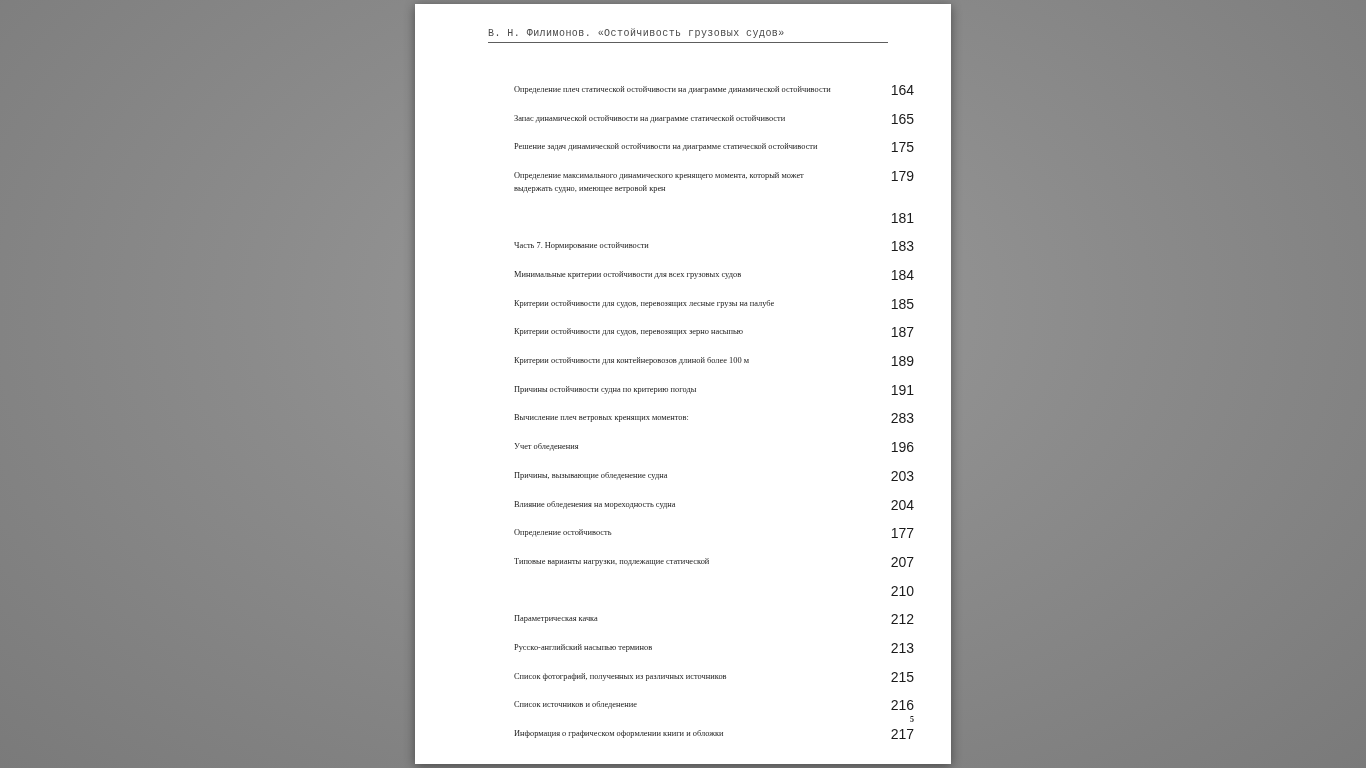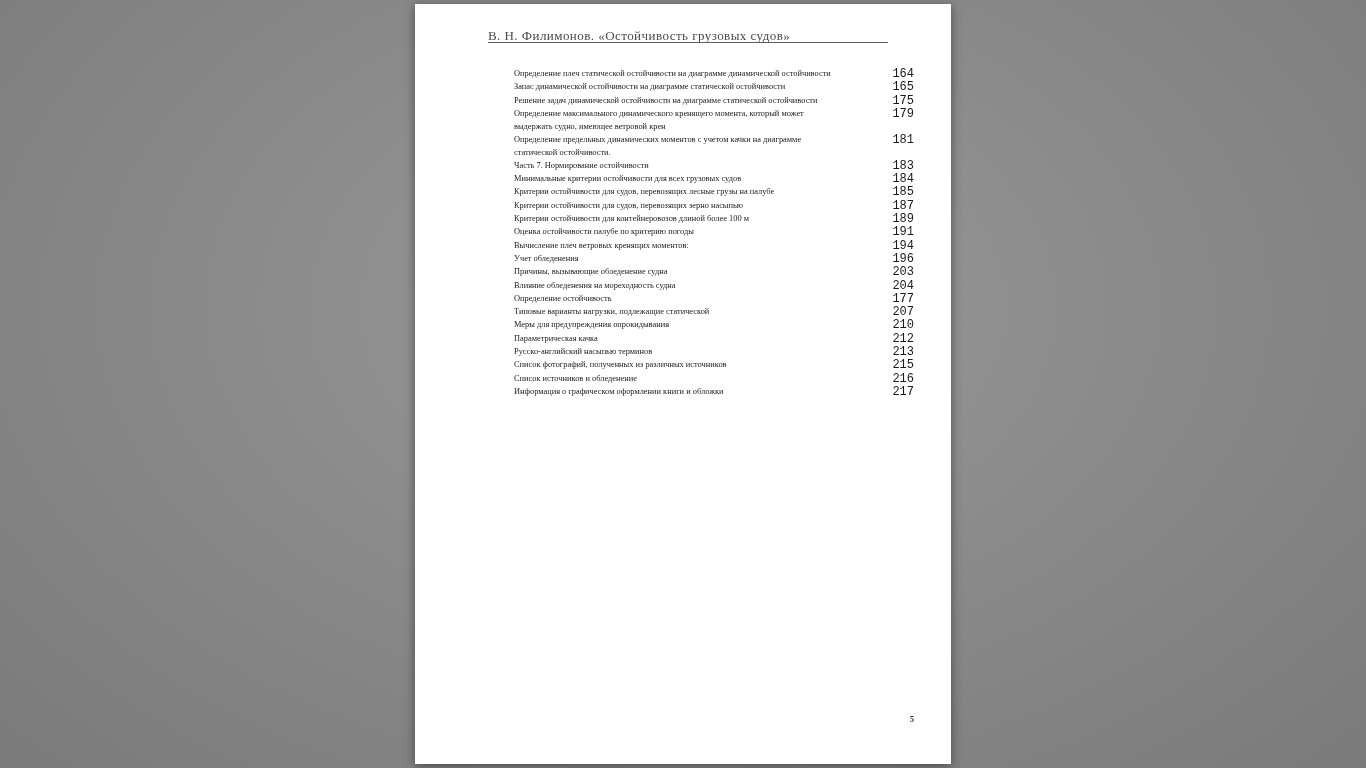--- a/index.html
+++ b/index.html
@@ -32,63 +32,64 @@
   .page-inner {
     position: relative;
     width: 100%;
     height: 100%;
   }
   .running-head {
     position: absolute;
     left: 73px;
     top: 24px;
     width: 400px;
-    font-size: 13px;
+    font-size: 10px;
     letter-spacing: 0.45px;
     color: #4a4a4a;
-    font-family: Liberation Serif, serif;
+    font-family: Liberation Mono, monospace;
   }
   .rule {
     position: absolute;
     left: 73px;
     top: 38px;
     width: 400px;
     height: 1px;
     background: #5d5d5d;
   }
   .toc {
     position: absolute;
     left: 99px;
     top: 64px;
     width: 400px;
   }
   .toc-entry {
     position: relative;
     display: block;
     min-height: 12.7px;
     margin-bottom: 0.6px;
+    margin-top: 16px;
   }
   .toc-title {
     display: block;
     width: 330px;
     font-size: 8.4px;
     line-height: 12.7px;
     color: #1a1a1a;
     font-family: "Liberation Serif", serif;
   }
   .toc-page {
     position: absolute;
     right: 0;
     top: 0;
     width: 30px;
     text-align: right;
-    font-size: 12px;
+    font-size: 14px;
     line-height: 12.7px;
     color: #1a1a1a;
-    font-family: Liberation Mono, monospace;
+    font-family: Liberation Sans, sans-serif;
   }
   .folio {
     position: absolute;
     left: 0;
     top: 711px;
     width: 499px;
     text-align: right;
     font-size: 8px;
     font-weight: bold;
     color: #1a1a1a;
@@ -117,21 +118,20 @@
           </div>
           <div class="toc-entry">
             <span class="toc-title">Решение задач динамической остойчивости на диаграмме статической остойчивости</span>
             <span class="toc-page">175</span>
           </div>
           <div class="toc-entry">
             <span class="toc-title">Определение максимального динамического кренящего момента, который может выдержать судно, имеющее ветровой крен</span>
             <span class="toc-page">179</span>
           </div>
           <div class="toc-entry">
-            <span class="toc-title">Определение предельных динамических моментов с учетом качки на диаграмме статической остойчивости.</span>
             <span class="toc-page">181</span>
           </div>
           <div class="toc-entry">
             <span class="toc-title">Часть 7. Нормирование остойчивости</span>
             <span class="toc-page">183</span>
           </div>
           <div class="toc-entry">
             <span class="toc-title">Минимальные критерии остойчивости для всех грузовых судов</span>
             <span class="toc-page">184</span>
           </div>
@@ -141,26 +141,26 @@
           </div>
           <div class="toc-entry">
             <span class="toc-title">Критерии остойчивости для судов, перевозящих зерно насыпью</span>
             <span class="toc-page">187</span>
           </div>
           <div class="toc-entry">
             <span class="toc-title">Критерии остойчивости для контейнеровозов длиной более 100 м</span>
             <span class="toc-page">189</span>
           </div>
           <div class="toc-entry">
-            <span class="toc-title">Оценка остойчивости палубе по критерию погоды</span>
+            <span class="toc-title">Причины остойчивости судна по критерию погоды</span>
             <span class="toc-page">191</span>
           </div>
           <div class="toc-entry">
             <span class="toc-title">Вычисление плеч ветровых кренящих моментов:</span>
-            <span class="toc-page">194</span>
+            <span class="toc-page">283</span>
           </div>
           <div class="toc-entry">
             <span class="toc-title">Учет обледенения</span>
             <span class="toc-page">196</span>
           </div>
           <div class="toc-entry">
             <span class="toc-title">Причины, вызывающие обледенение судна</span>
             <span class="toc-page">203</span>
           </div>
           <div class="toc-entry">
@@ -169,21 +169,20 @@
           </div>
           <div class="toc-entry">
             <span class="toc-title">Определение остойчивость</span>
             <span class="toc-page">177</span>
           </div>
           <div class="toc-entry">
             <span class="toc-title">Типовые варианты нагрузки, подлежащие статической</span>
             <span class="toc-page">207</span>
           </div>
           <div class="toc-entry">
-            <span class="toc-title">Меры для предупреждения опрокидывания</span>
             <span class="toc-page">210</span>
           </div>
           <div class="toc-entry">
             <span class="toc-title">Параметрическая качка</span>
             <span class="toc-page">212</span>
           </div>
           <div class="toc-entry">
             <span class="toc-title">Русско-английский насыпью терминов</span>
             <span class="toc-page">213</span>
           </div>

